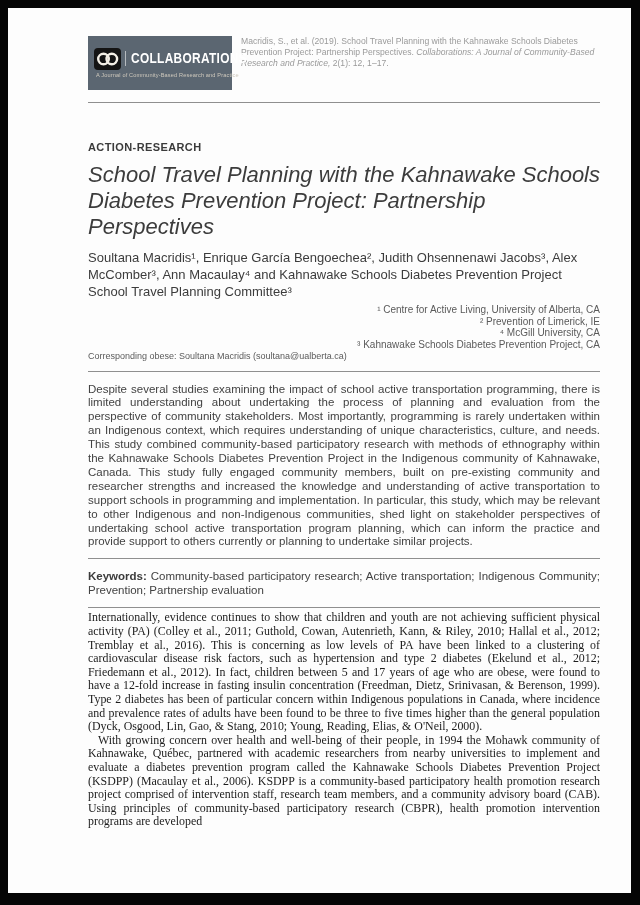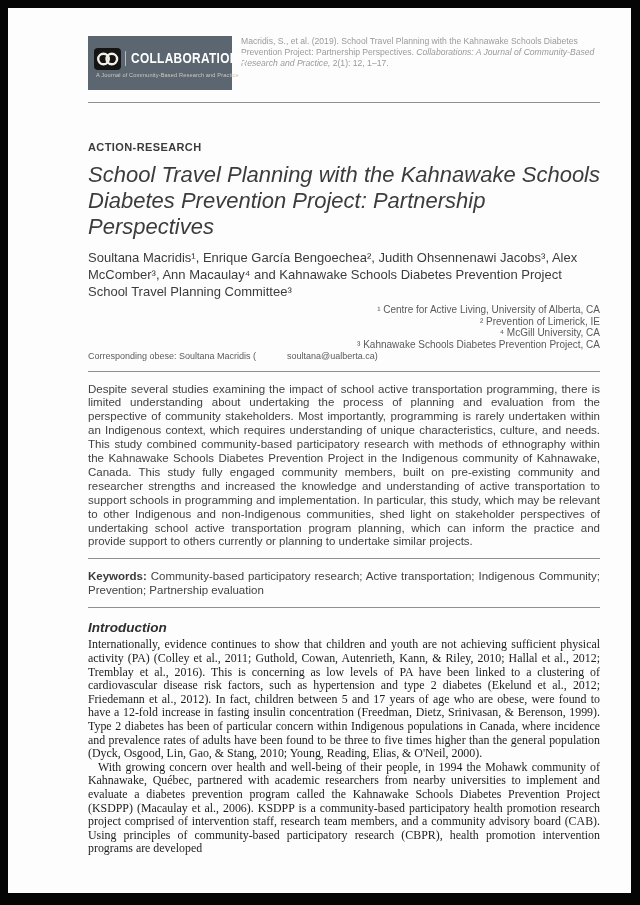--- a/index.html
+++ b/index.html
@@ -78,21 +78,21 @@
     font-size:13px;line-height:17px;
     color:#3c3c3c;
   }
   .affiliations{margin-top:4px;}
   .affil{
     font-size:10px;line-height:11.5px;color:#5a5a5a;text-align:right;
   }
   .corresponding{
     font-size:9px;line-height:11.5px;color:#5a5a5a;margin-top:1px;
   }
-  .email-link{color:#5a5a5a;text-decoration:none;margin-left:31px;}
+  .email-link{color:#5a5a5a;text-decoration:none;}
   
   .abstract{
     margin-top:11px;
     font-size:11.5px;line-height:13.9px;
     color:#424242;text-align:justify;
   }
   .keywords{
     margin-top:10px;
     font-size:11.5px;line-height:14px;
     color:#424242;text-align:justify;
@@ -160,19 +160,18 @@
     <p class="abstract">Despite several studies examining the impact of school active transportation programming, there is limited understanding about undertaking the process of planning and evaluation from the perspective of community stakeholders. Most importantly, programming is rarely undertaken within an Indigenous context, which requires understanding of unique characteristics, culture, and needs. This study combined community-based participatory research with methods of ethnography within the Kahnawake Schools Diabetes Prevention Project in the Indigenous community of Kahnawake, Canada. This study fully engaged community members, built on pre-existing community and researcher strengths and increased the knowledge and understanding of active transportation to support schools in programming and implementation. In particular, this study, which may be relevant to other Indigenous and non-Indigenous communities, shed light on stakeholder perspectives of undertaking school active transportation program planning, which can inform the practice and provide support to others currently or planning to undertake similar projects.</p>
 
     <hr class="rule rule3">
 
     <p class="keywords">
       <span class="kw-label">Keywords:</span><span> Community-based participatory research; Active transportation; Indigenous Community; Prevention; Partnership evaluation</span>
     </p>
 
     <hr class="rule rule4">
 
-    <h2 class="section-heading">Introduction</h2>
 
     <p class="body-text p1">Internationally, evidence continues to show that children and youth are not achieving sufficient physical activity (PA) (Colley et al., 2011; Guthold, Cowan, Autenrieth, Kann, &amp; Riley, 2010; Hallal et al., 2012; Tremblay et al., 2016). This is concerning as low levels of PA have been linked to a clustering of cardiovascular disease risk factors, such as hypertension and type 2 diabetes (Ekelund et al., 2012; Friedemann et al., 2012). In fact, children between 5 and 17 years of age who are obese, were found to have a 12-fold increase in fasting insulin concentration (Freedman, Dietz, Srinivasan, &amp; Berenson, 1999). Type 2 diabetes has been of particular concern within Indigenous populations in Canada, where incidence and prevalence rates of adults have been found to be three to five times higher than the general population (Dyck, Osgood, Lin, Gao, &amp; Stang, 2010; Young, Reading, Elias, &amp; O'Neil, 2000).</p>
     <p class="body-text p2">With growing concern over health and well-being of their people, in 1994 the Mohawk community of Kahnawake, Québec, partnered with academic researchers from nearby universities to implement and evaluate a diabetes prevention program called the Kahnawake Schools Diabetes Prevention Project (KSDPP) (Macaulay et al., 2006). KSDPP is a community-based participatory health promotion research project comprised of intervention staff, research team members, and a community advisory board (CAB). Using principles of community-based participatory research (CBPR), health promotion intervention programs are developed</p>
 
   </div>
 </div>
 
 </body></html>

